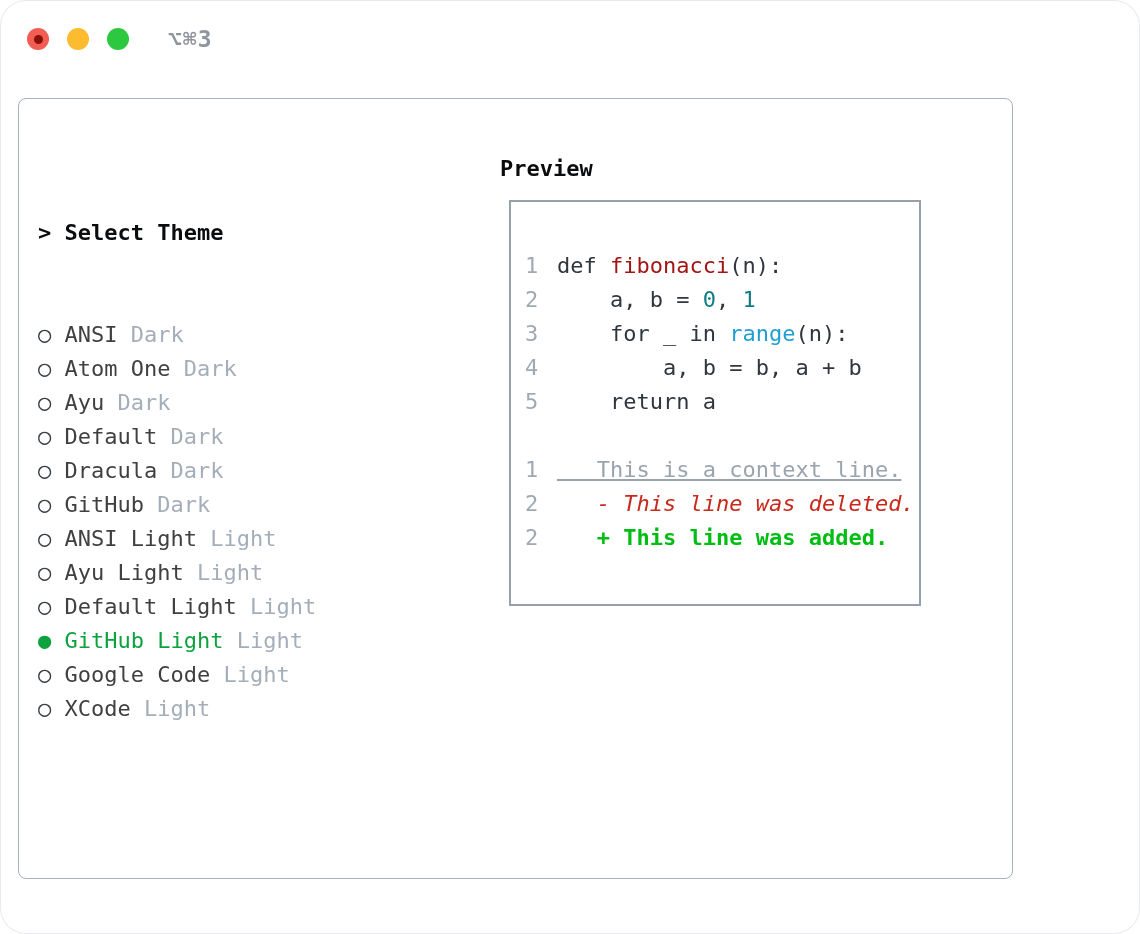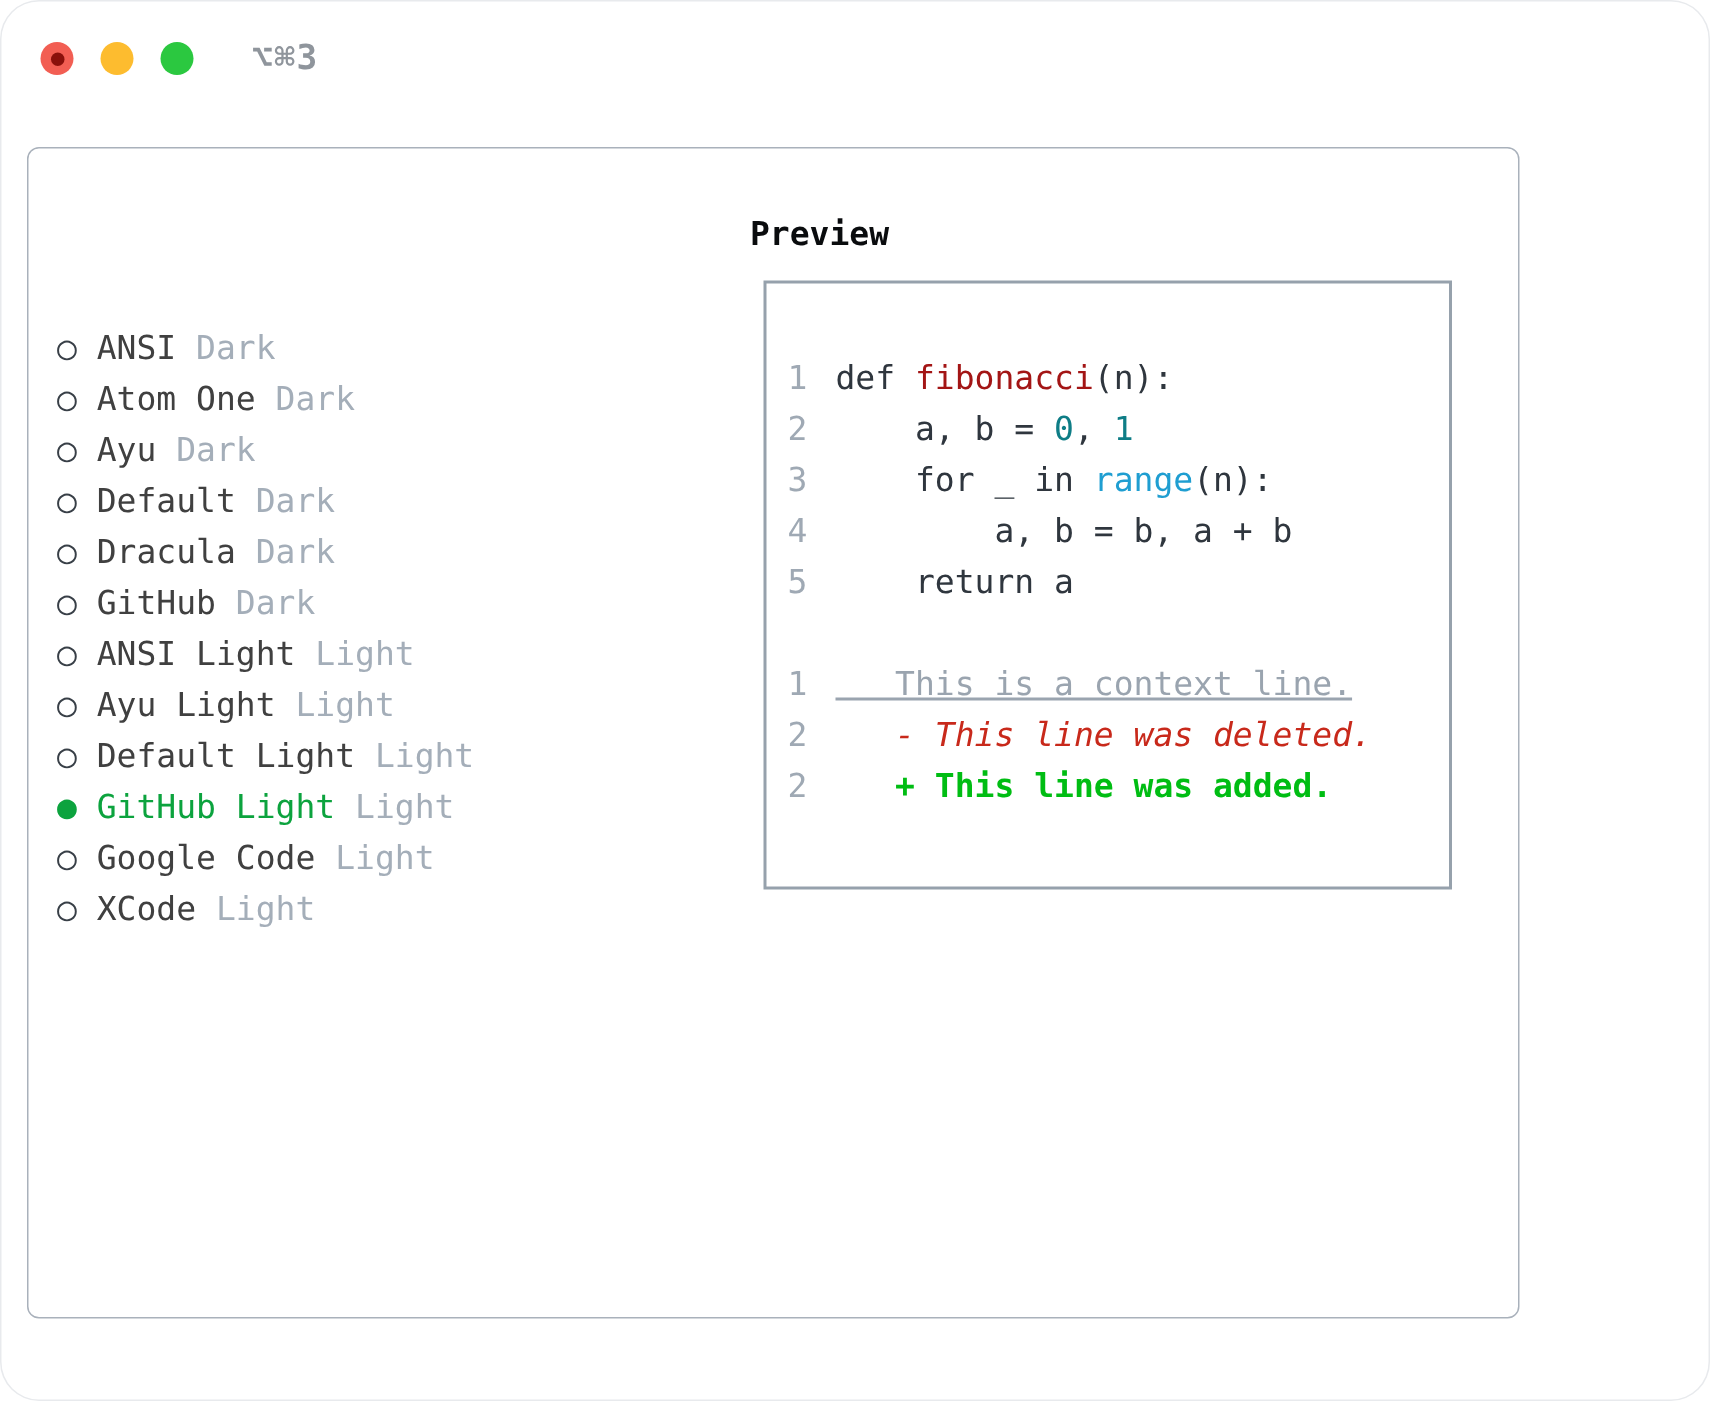--- a/index.html
+++ b/index.html
@@ -31,25 +31,25 @@
   .line{height:34px;}
   .line.blank{height:34px;}
   .header-line{font-weight:bold; color:#0a0c0e;}
   .item .name{color:#404040;}
   .item .variant{color:var(--muted-gray,#a4aeb9);}
   .item .radio{color:#383f47;}
   .item.selected .radio, .item.selected .name{color:var(--accent-green,#0ca33e);}
   .apply-header{color:#17191c; padding-left:2ch;}
   
   .preview-header{
-    position:absolute; left:500px; top:140px; line-height:34px;
+    position:absolute; left:500px; top:152px; line-height:34px;
     font-size:22px; font-weight:bold; color:#0a0c0e;
   }
   .preview-box{
-    position:absolute; left:509px; top:187px; width:459px; height:406px;
+    position:absolute; left:509px; top:200px; width:412px; height:406px;
     border:2px solid #96a1ac; box-sizing:border-box;
     padding:47px 0 0 14px; white-space:pre; overflow:hidden;
     font-size:22px; line-height:34px;
   }
   .pline{height:34px;}
   .ln{display:inline-block; width:32px; color:#9fa9b4;}
   .tok.code{color:#2f363e;}
   .tok.func{color:var(--func-red,#a31515);}
   .tok.number{color:var(--number-teal,#0e7d86);}
   .tok.builtin{color:var(--builtin-blue,#1f9ed1);margin-top:36px;}
@@ -67,20 +67,21 @@
         <span class="dot"></span>
       </span>
     <span class="light yellow"></span>
     <span class="light green"></span>
     <span class="win-title">⌥⌘3</span>
   </div>
 
   <div class="panel"></div>
 
   <div class="left-col">
+    <div class="line header-line"><span>&gt; </span><span>Select Theme</span></div>
     <div id="theme-list"><div class="line item"><span class="radio">○ </span><span class="name">ANSI</span><span class="variant"> Dark</span></div><div class="line item"><span class="radio">○ </span><span class="name">Atom One</span><span class="variant"> Dark</span></div><div class="line item"><span class="radio">○ </span><span class="name">Ayu</span><span class="variant"> Dark</span></div><div class="line item"><span class="radio">○ </span><span class="name">Default</span><span class="variant"> Dark</span></div><div class="line item"><span class="radio">○ </span><span class="name">Dracula</span><span class="variant"> Dark</span></div><div class="line item"><span class="radio">○ </span><span class="name">GitHub</span><span class="variant"> Dark</span></div><div class="line item"><span class="radio">○ </span><span class="name">ANSI Light</span><span class="variant"> Light</span></div><div class="line item"><span class="radio">○ </span><span class="name">Ayu Light</span><span class="variant"> Light</span></div><div class="line item"><span class="radio">○ </span><span class="name">Default Light</span><span class="variant"> Light</span></div><div class="line item selected"><span class="radio">● </span><span class="name">GitHub Light</span><span class="variant"> Light</span></div><div class="line item"><span class="radio">○ </span><span class="name">Google Code</span><span class="variant"> Light</span></div><div class="line item"><span class="radio">○ </span><span class="name">XCode</span><span class="variant"> Light</span></div></div>
     <div class="line blank"></div>
     
     
     
   </div>
 
   <div class="preview-header">Preview</div>
   <div class="preview-box" id="preview-box"><div class="pline"><span class="ln">1</span><span class="tok code">def </span><span class="tok func">fibonacci</span><span class="tok code">(n):</span></div><div class="pline"><span class="ln">2</span><span class="tok code">    a, b = </span><span class="tok number">0</span><span class="tok code">, </span><span class="tok number">1</span></div><div class="pline"><span class="ln">3</span><span class="tok code">    for _ in </span><span class="tok builtin">range</span><span class="tok code">(n):</span></div><div class="pline"><span class="ln">4</span><span class="tok code">        a, b = b, a + b</span></div><div class="pline"><span class="ln">5</span><span class="tok code">    return a</span></div><div class="pline"><span class="ln"></span></div><div class="pline"><span class="ln">1</span><span class="tok context">   This is a context line.</span></div><div class="pline"><span class="ln">2</span><span class="tok deleted">   - This line was deleted.</span></div><div class="pline"><span class="ln">2</span><span class="tok added">   + This line was added.</span></div></div>
 

